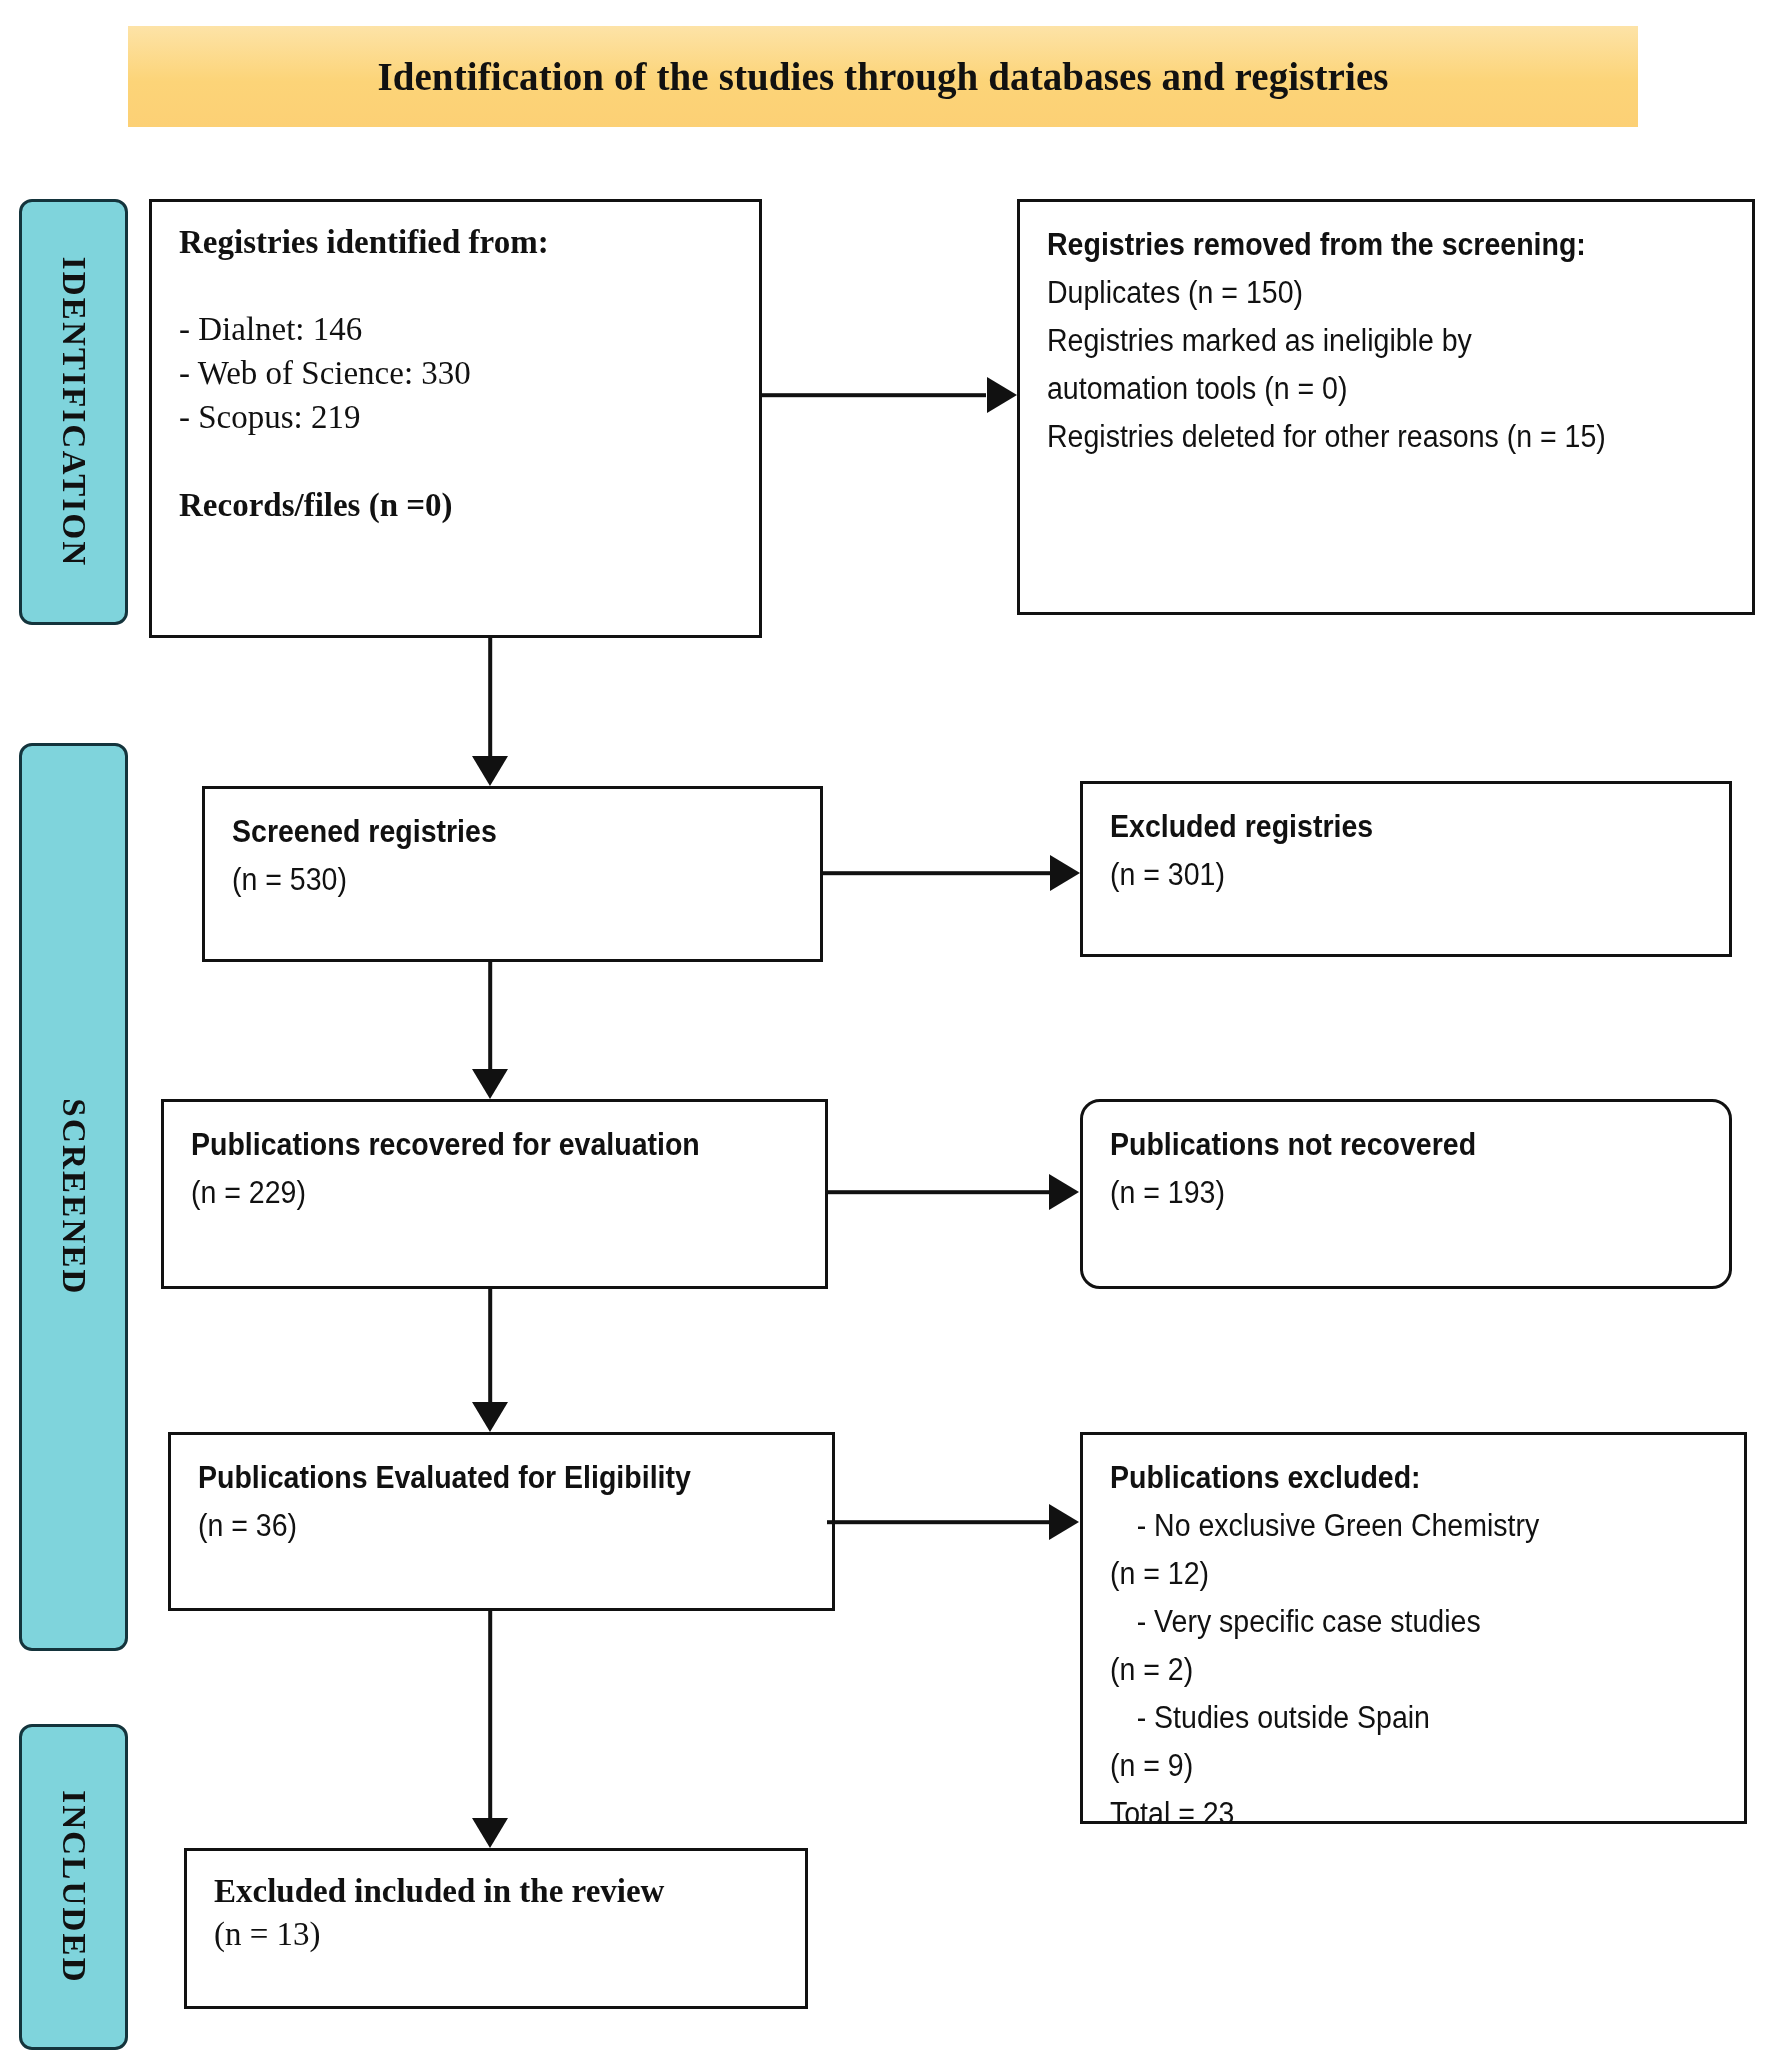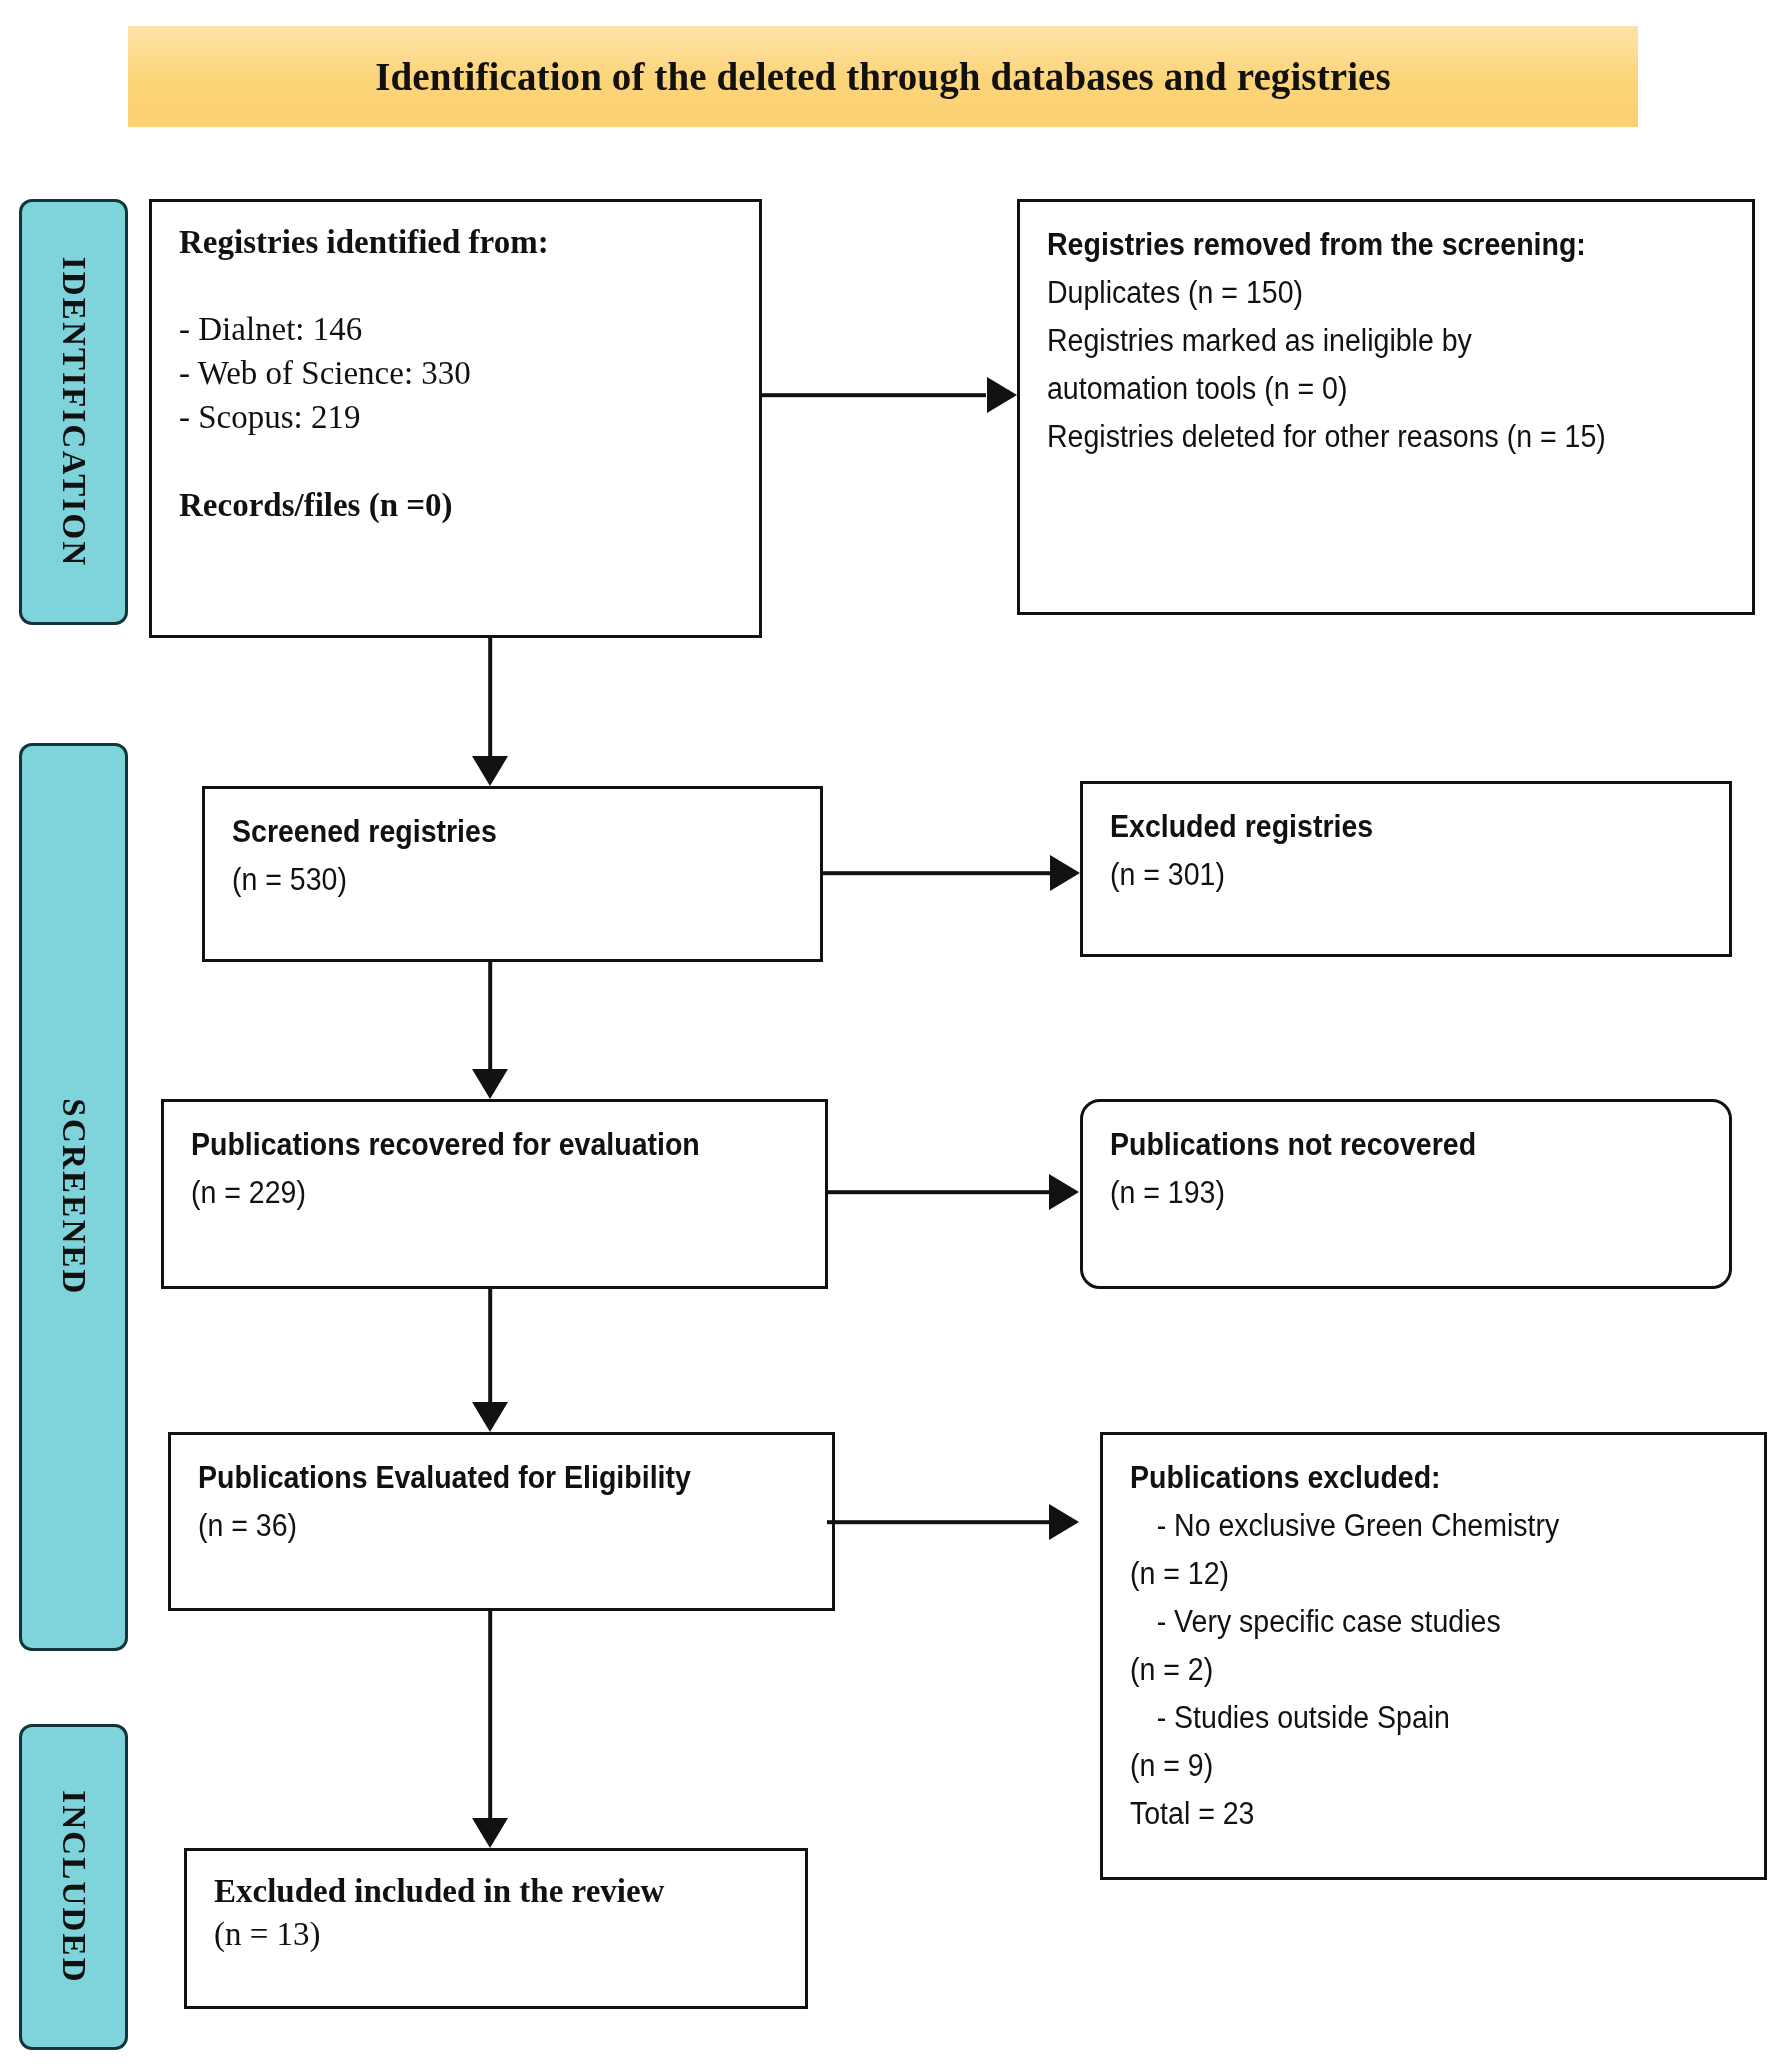--- a/index.html
+++ b/index.html
@@ -96,21 +96,21 @@
   .sans-box p.indent { padding-left: 29px; }
 
   
   #box-identified     { left: 149px;  top: 199px;  width: 613px;  height: 439px; }
   #box-removed        { left: 1017px; top: 199px;  width: 738px; height: 416px; }
   #box-screened       { left: 202px;  top: 786px; width: 621px;  height: 176px; }
   #box-excluded-reg   { left: 1080px; top: 781px; width: 652px;  height: 176px; }
   #box-recovered      { left: 161px;  top: 1099px; width: 667px;  height: 190px; }
   #box-not-recovered  { left: 1080px; top: 1099px; width: 652px;  height: 190px; border-radius: 20px; }
   #box-eligibility    { left: 168px;  top: 1432px; width: 667px;  height: 179px; }
-  #box-excluded-pubs  { left: 1080px; top: 1432px; width: 667px;  height: 448px; margin-left: 20px; }
+  #box-excluded-pubs  { left: 1080px; top: 1432px; width: 667px;  height: 392px; }
   #box-included       { left: 184px;  top: 1848px; width: 624px;  height: 161px; }
 
   
   .arrow { position: absolute; }
 
   .arrow-h .shaft {
     position: absolute;
     left: 0; top: 50%;
     height: 3.6px;
     background: #111111;
@@ -166,21 +166,21 @@
   #arrow-down-3 { left: 470px; top: 1289px; width: 40px; height: 143px; }
   #arrow-down-3 .shaft { height: 113px; }
 
   #arrow-down-4 { left: 470px; top: 1611px; width: 40px; height: 237px; }
   #arrow-down-4 .shaft { height: 207px; }
 </style>
 </head>
 <body>
 
 <div class="banner">
-  <div class="banner-title">Identification of the deleted through databases and registries</div>
+  <div class="banner-title">Identification of the studies through databases and registries</div>
 </div>
 
 <div class="stage-bar" id="stage-identification">
   <span class="stage-bar-label">IDENTIFICATION</span>
 </div>
 <div class="stage-bar" id="stage-screened">
   <span class="stage-bar-label">SCREENED</span>
 </div>
 <div class="stage-bar" id="stage-included">
   <span class="stage-bar-label">INCLUDED</span>

